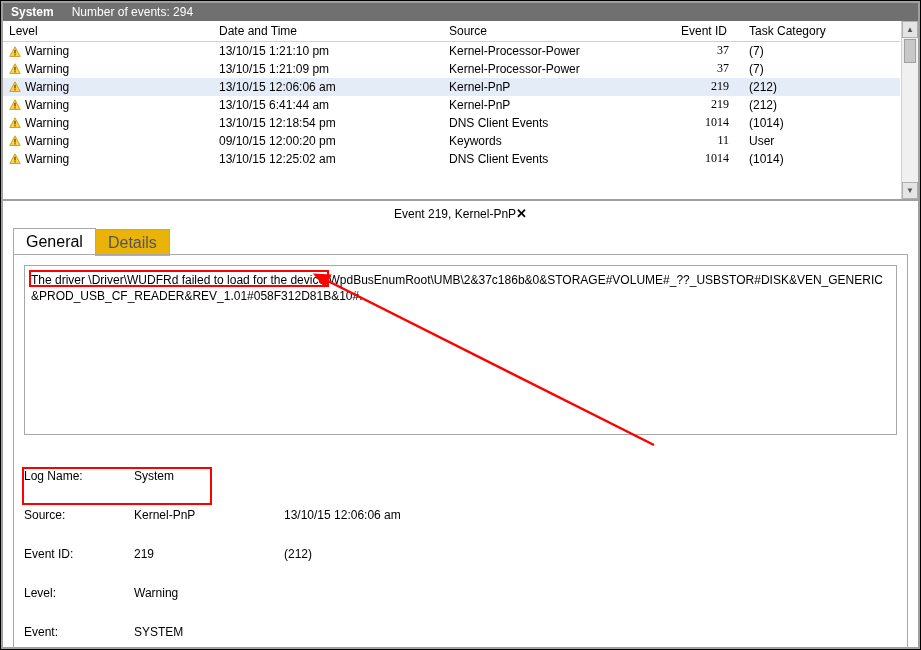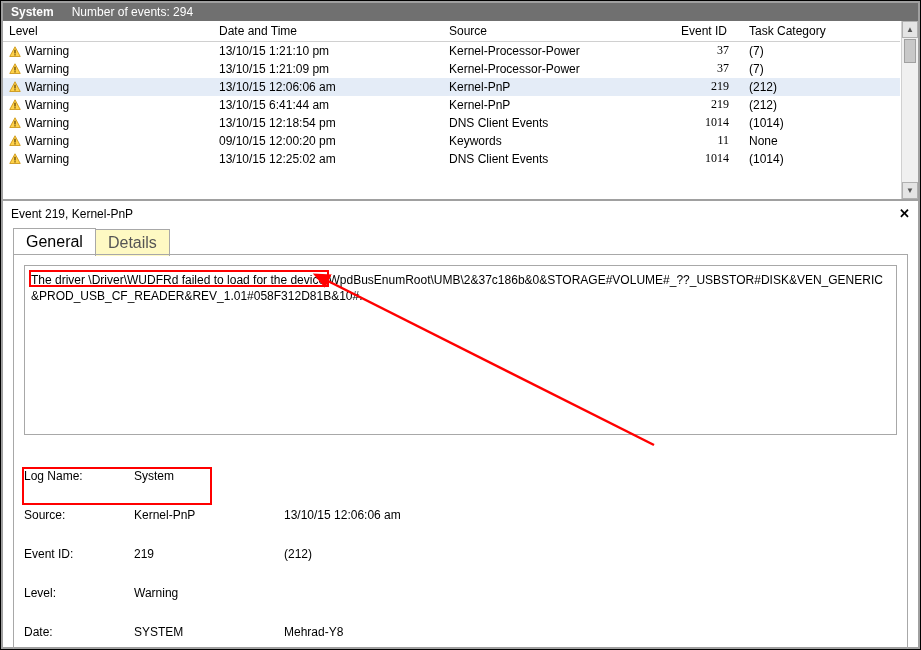--- a/index.html
+++ b/index.html
@@ -96,40 +96,40 @@
 .bottom-panel {
   flex: 1;
   display: flex;
   flex-direction: column;
   border-top: 1px solid #fff;
 }
 .detail-title {
   padding: 4px 8px;
   font-size: 12px;
   display: flex;
-  justify-content: space-between;
+  justify-content: center;
   align-items: center;
 }
 .detail-title .close { font-weight: bold; font-size: 13px; cursor: default; }
 .tabs {
   display: flex;
   padding: 0 10px;
   margin-top: 2px;
 }
 .tab {
   padding: 4px 12px;
   border: 1px solid #a8a8a8;
   border-bottom: none;
   background: #fff;
   margin-right: -1px;
   font-size: 16px;
   position: relative;
   top: 1px;
 }
-.tab.inactive { background: #fef9c3; color: #555; top: 2px; }
+.tab.inactive { background: #eab308; color: #555; top: 2px; }
 .tab-body {
   border: 1px solid #a8a8a8;
   margin: 0 10px 10px 10px;
   flex: 1;
   padding: 10px 10px;
   position: relative;
   overflow: hidden;
 }
 .msg-box {
   border: 1px solid #a8a8a8;
@@ -259,21 +259,21 @@
             </tr>
             <tr>
               <td><span><svg class="warn-icon" viewBox="0 0 16 16">
                     <polygon points="8,1 15,14 1,14" fill="#ffd24a" stroke="#c48a00" stroke-width="1"></polygon>
                     <rect x="7.2" y="5" width="1.6" height="5" fill="#5a3b00"></rect>
                     <rect x="7.2" y="11" width="1.6" height="1.6" fill="#5a3b00"></rect>
                   </svg></span><span>Warning</span></td>
               <td>09/10/15 12:00:20 pm</td>
               <td>Keywords</td>
               <td class="c-id">11</td>
-              <td>None</td>
+              <td>User</td>
             </tr>
             <tr>
               <td><span><svg class="warn-icon" viewBox="0 0 16 16">
                     <polygon points="8,1 15,14 1,14" fill="#ffd24a" stroke="#c48a00" stroke-width="1"></polygon>
                     <rect x="7.2" y="5" width="1.6" height="5" fill="#5a3b00"></rect>
                     <rect x="7.2" y="11" width="1.6" height="1.6" fill="#5a3b00"></rect>
                   </svg></span><span>Warning</span></td>
               <td>13/10/15 12:25:02 am</td>
               <td>DNS Client Events</td>
               <td class="c-id">1014</td>
@@ -312,21 +312,21 @@
         </defs>
         <line x1="640" y1="190" x2="310" y2="24" stroke="#ff0000" stroke-width="2.5" marker-end="url(#arrowhead)"></line>
       </svg>
 
       <div class="fields">
         <div class="fcol labels1">
           <div>Log Name:</div>
           <div>Source:</div>
           <div>Event ID:</div>
           <div>Level:</div>
-          <div>Date:</div>
+          <div>Event:</div>
           <div>OpCode:</div>
           <div>Help Information:</div>
         </div>
         <div class="fcol vals1">
           <div>System</div>
           <div>Kernel-PnP</div>
           <div>219</div>
           <div>Warning</div>
           <div>SYSTEM</div>
           <div>Info</div>
@@ -334,19 +334,18 @@
             <span style="visibility:hidden">More Information:</span>&nbsp;&nbsp;
             <a class="link" href="#">Event Log Online Help</a>
             <div class="tooltip" style="left:148px; top:-3px;">Info</div>
           </div>
         </div>
         <div class="fcol vals2">
           <div>&nbsp;</div>
           <div>13/10/15 12:06:06 am</div>
           <div>(212)</div>
           <div></div>
-          <div>Mehrad-Y8</div>
         </div>
       </div>
       <div class="redbox2"></div>
     </div>
   </div>
 </div>
 
 </body></html>

